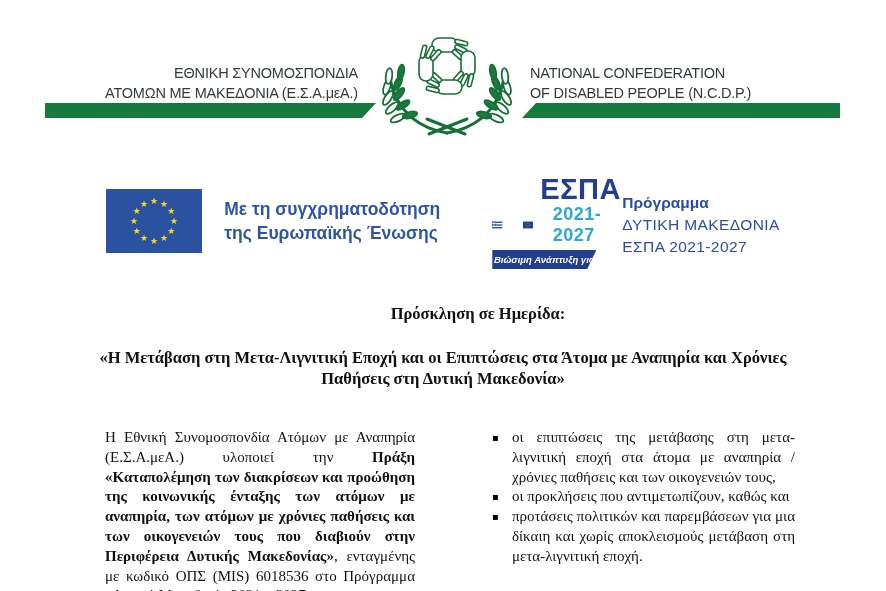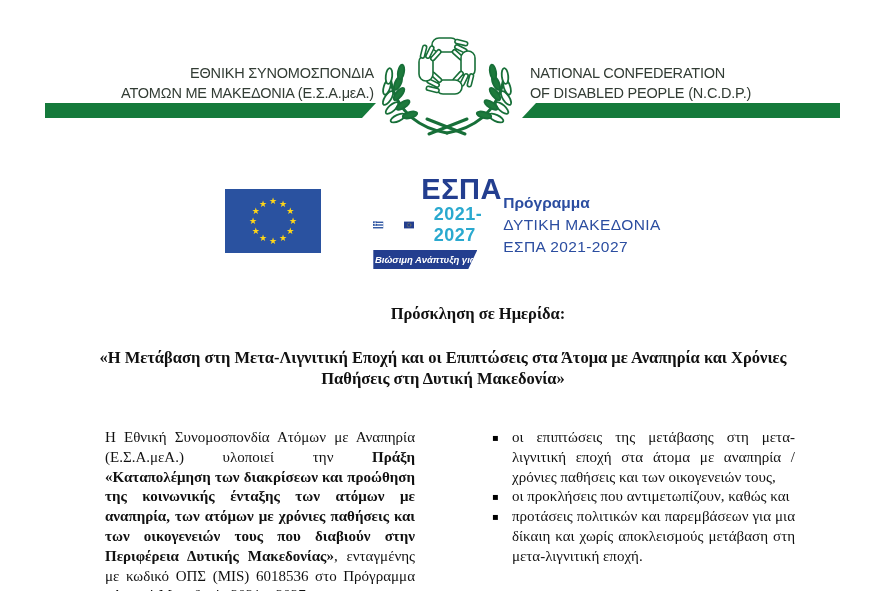--- a/index.html
+++ b/index.html
@@ -3,21 +3,21 @@
 <meta charset="utf-8">
 <style>
   html,body{margin:0;padding:0;background:#fff;}
   #page{
     position:relative;width:886px;height:591px;background:#fff;overflow:hidden;
     font-family:"Liberation Sans",sans-serif;color:#1a1a1a;
   }
   
   .org-name{position:absolute;top:63px;font-size:14.5px;line-height:20px;
     letter-spacing:-0.2px;color:#323c34;font-weight:500;}
-  .org-left{left:0;width:358px;text-align:right;margin-left:16px;}
+  .org-left{left:0;width:358px;text-align:right;}
   .org-right{left:530px;width:356px;text-align:left;}
   .bar{position:absolute;top:103px;height:15px;background:#157a3b;}
   .bar-left{left:45px;width:331px;clip-path:polygon(0 0,100% 0,calc(100% - 14px) 100%,0 100%);}
   .bar-right{left:522px;width:318px;clip-path:polygon(14px 0,100% 0,100% 100%,0 100%);}
   .ncdp-logo{position:absolute;left:371px;top:20px;width:152px;height:120px;}
   
   .funding{position:absolute;top:172px;left:0;width:886px;display:flex;
     justify-content:center;align-items:center;gap:52px;}
   .eu-block{display:flex;align-items:center;gap:22px;}
   .eu-flag{width:96px;height:64px;display:block;}
@@ -128,20 +128,24 @@
           <text x="65.3" y="45">★</text>
             <text x="58" y="52.3">★</text>
           <text x="48" y="55">★</text>
             <text x="38" y="52.3">★</text>
           <text x="30.7" y="45">★</text>
             <text x="28" y="35">★</text>
           <text x="30.7" y="25">★</text>
             <text x="38" y="17.7">★</text>
         </g>
       </svg>
+      <div class="eu-cofund">
+        <div>Με τη συγχρηματοδότηση</div>
+        <div>της Ευρωπαϊκής Ένωσης</div>
+      </div>
     </div>
 
     <div class="espa-block">
       <div class="espa-logo">
         <div class="espa-row1">
           <svg class="espa-waves" viewBox="0 0 42 32">
             <g fill="none" stroke-width="5" stroke-linecap="round">
               <path d="M3 5 C 13 0, 26 9, 39 3" stroke="#45b49b"></path>
               <path d="M3 12.5 C 13 7.5, 26 16.5, 39 10.5" stroke="#a2c84c"></path>
               <path d="M3 20 C 13 15, 26 24, 39 18" stroke="#2d4f9e"></path>

